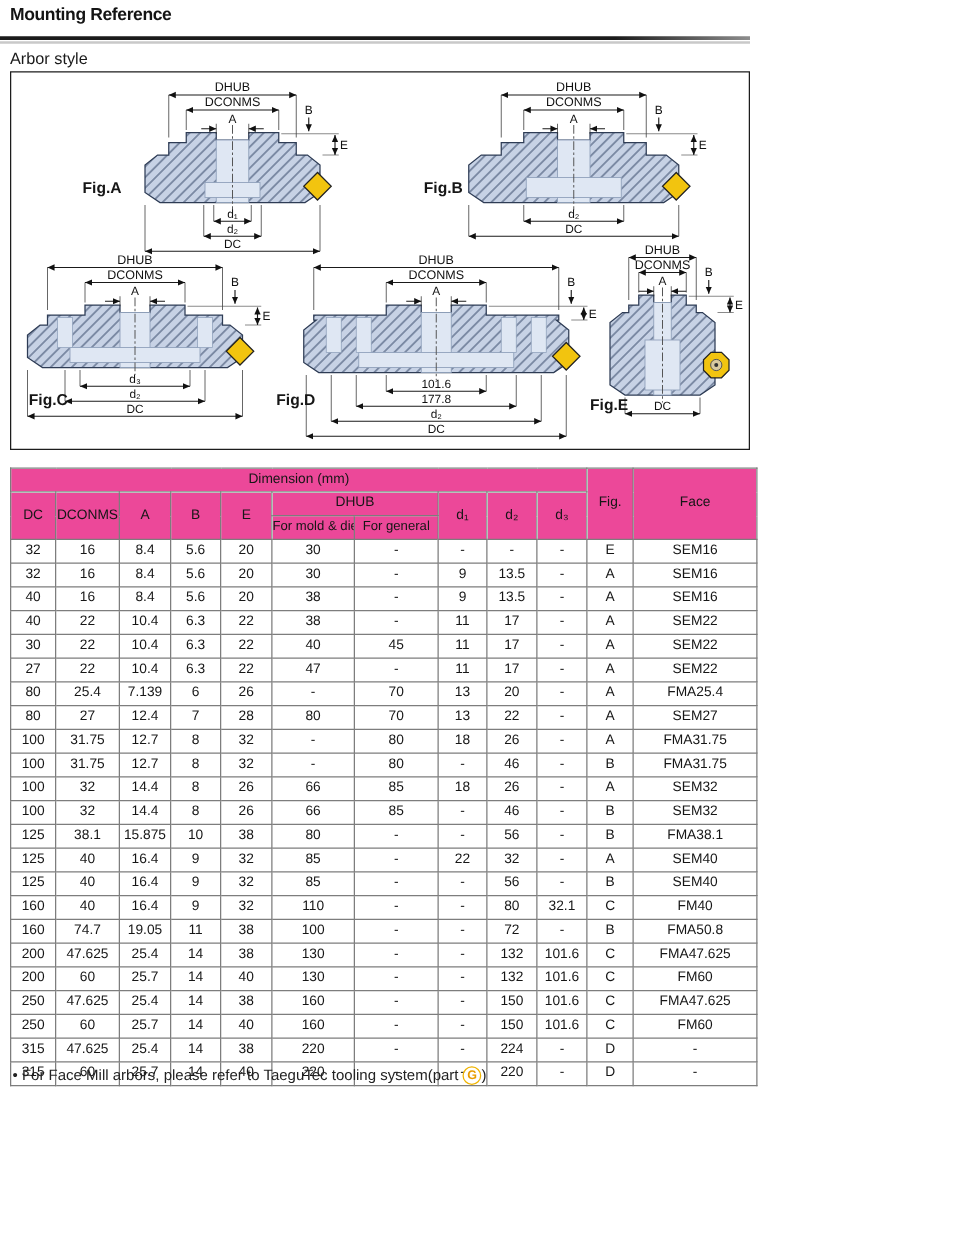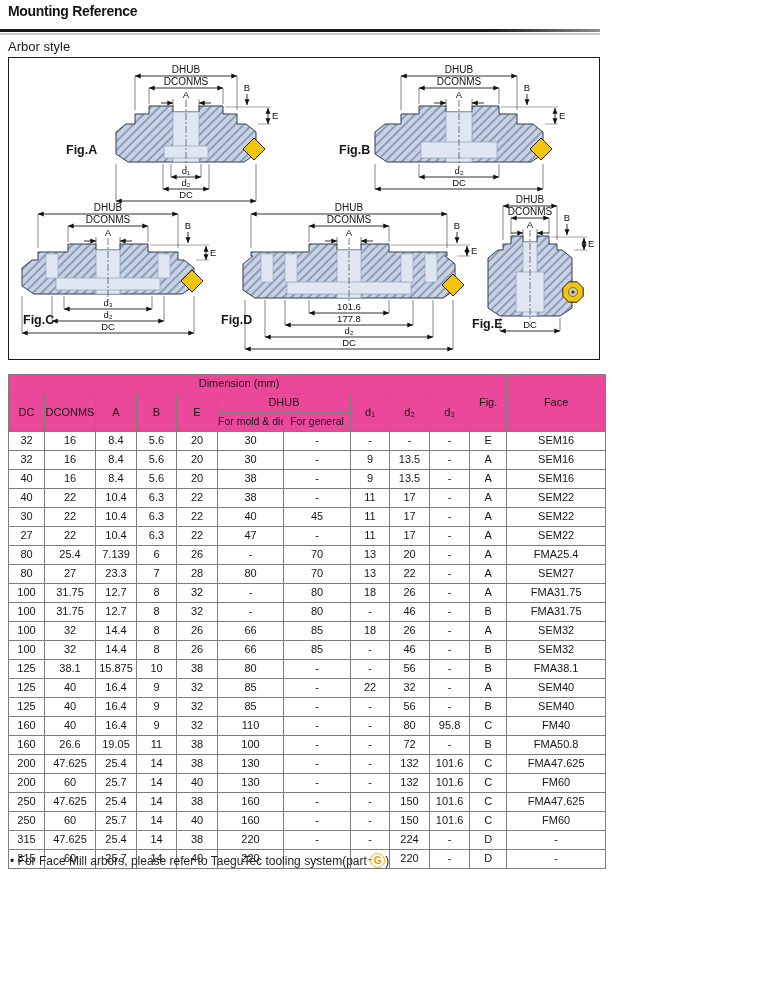--- a/index.html
+++ b/index.html
@@ -383,21 +383,21 @@
           <td>70</td>
           <td>13</td>
           <td>20</td>
           <td>-</td>
           <td>A</td>
           <td>FMA25.4</td>
         </tr>
         <tr>
           <td>80</td>
           <td>27</td>
-          <td>23.3</td>
+          <td>12.4</td>
           <td>7</td>
           <td>28</td>
           <td>80</td>
           <td>70</td>
           <td>13</td>
           <td>22</td>
           <td>-</td>
           <td>A</td>
           <td>SEM27</td>
         </tr>
@@ -502,27 +502,27 @@
         <tr>
           <td>160</td>
           <td>40</td>
           <td>16.4</td>
           <td>9</td>
           <td>32</td>
           <td>110</td>
           <td>-</td>
           <td>-</td>
           <td>80</td>
-          <td>95.8</td>
+          <td>32.1</td>
           <td>C</td>
           <td>FM40</td>
         </tr>
         <tr>
           <td>160</td>
-          <td>26.6</td>
+          <td>74.7</td>
           <td>19.05</td>
           <td>11</td>
           <td>38</td>
           <td>100</td>
           <td>-</td>
           <td>-</td>
           <td>72</td>
           <td>-</td>
           <td>B</td>
           <td>FMA50.8</td>

